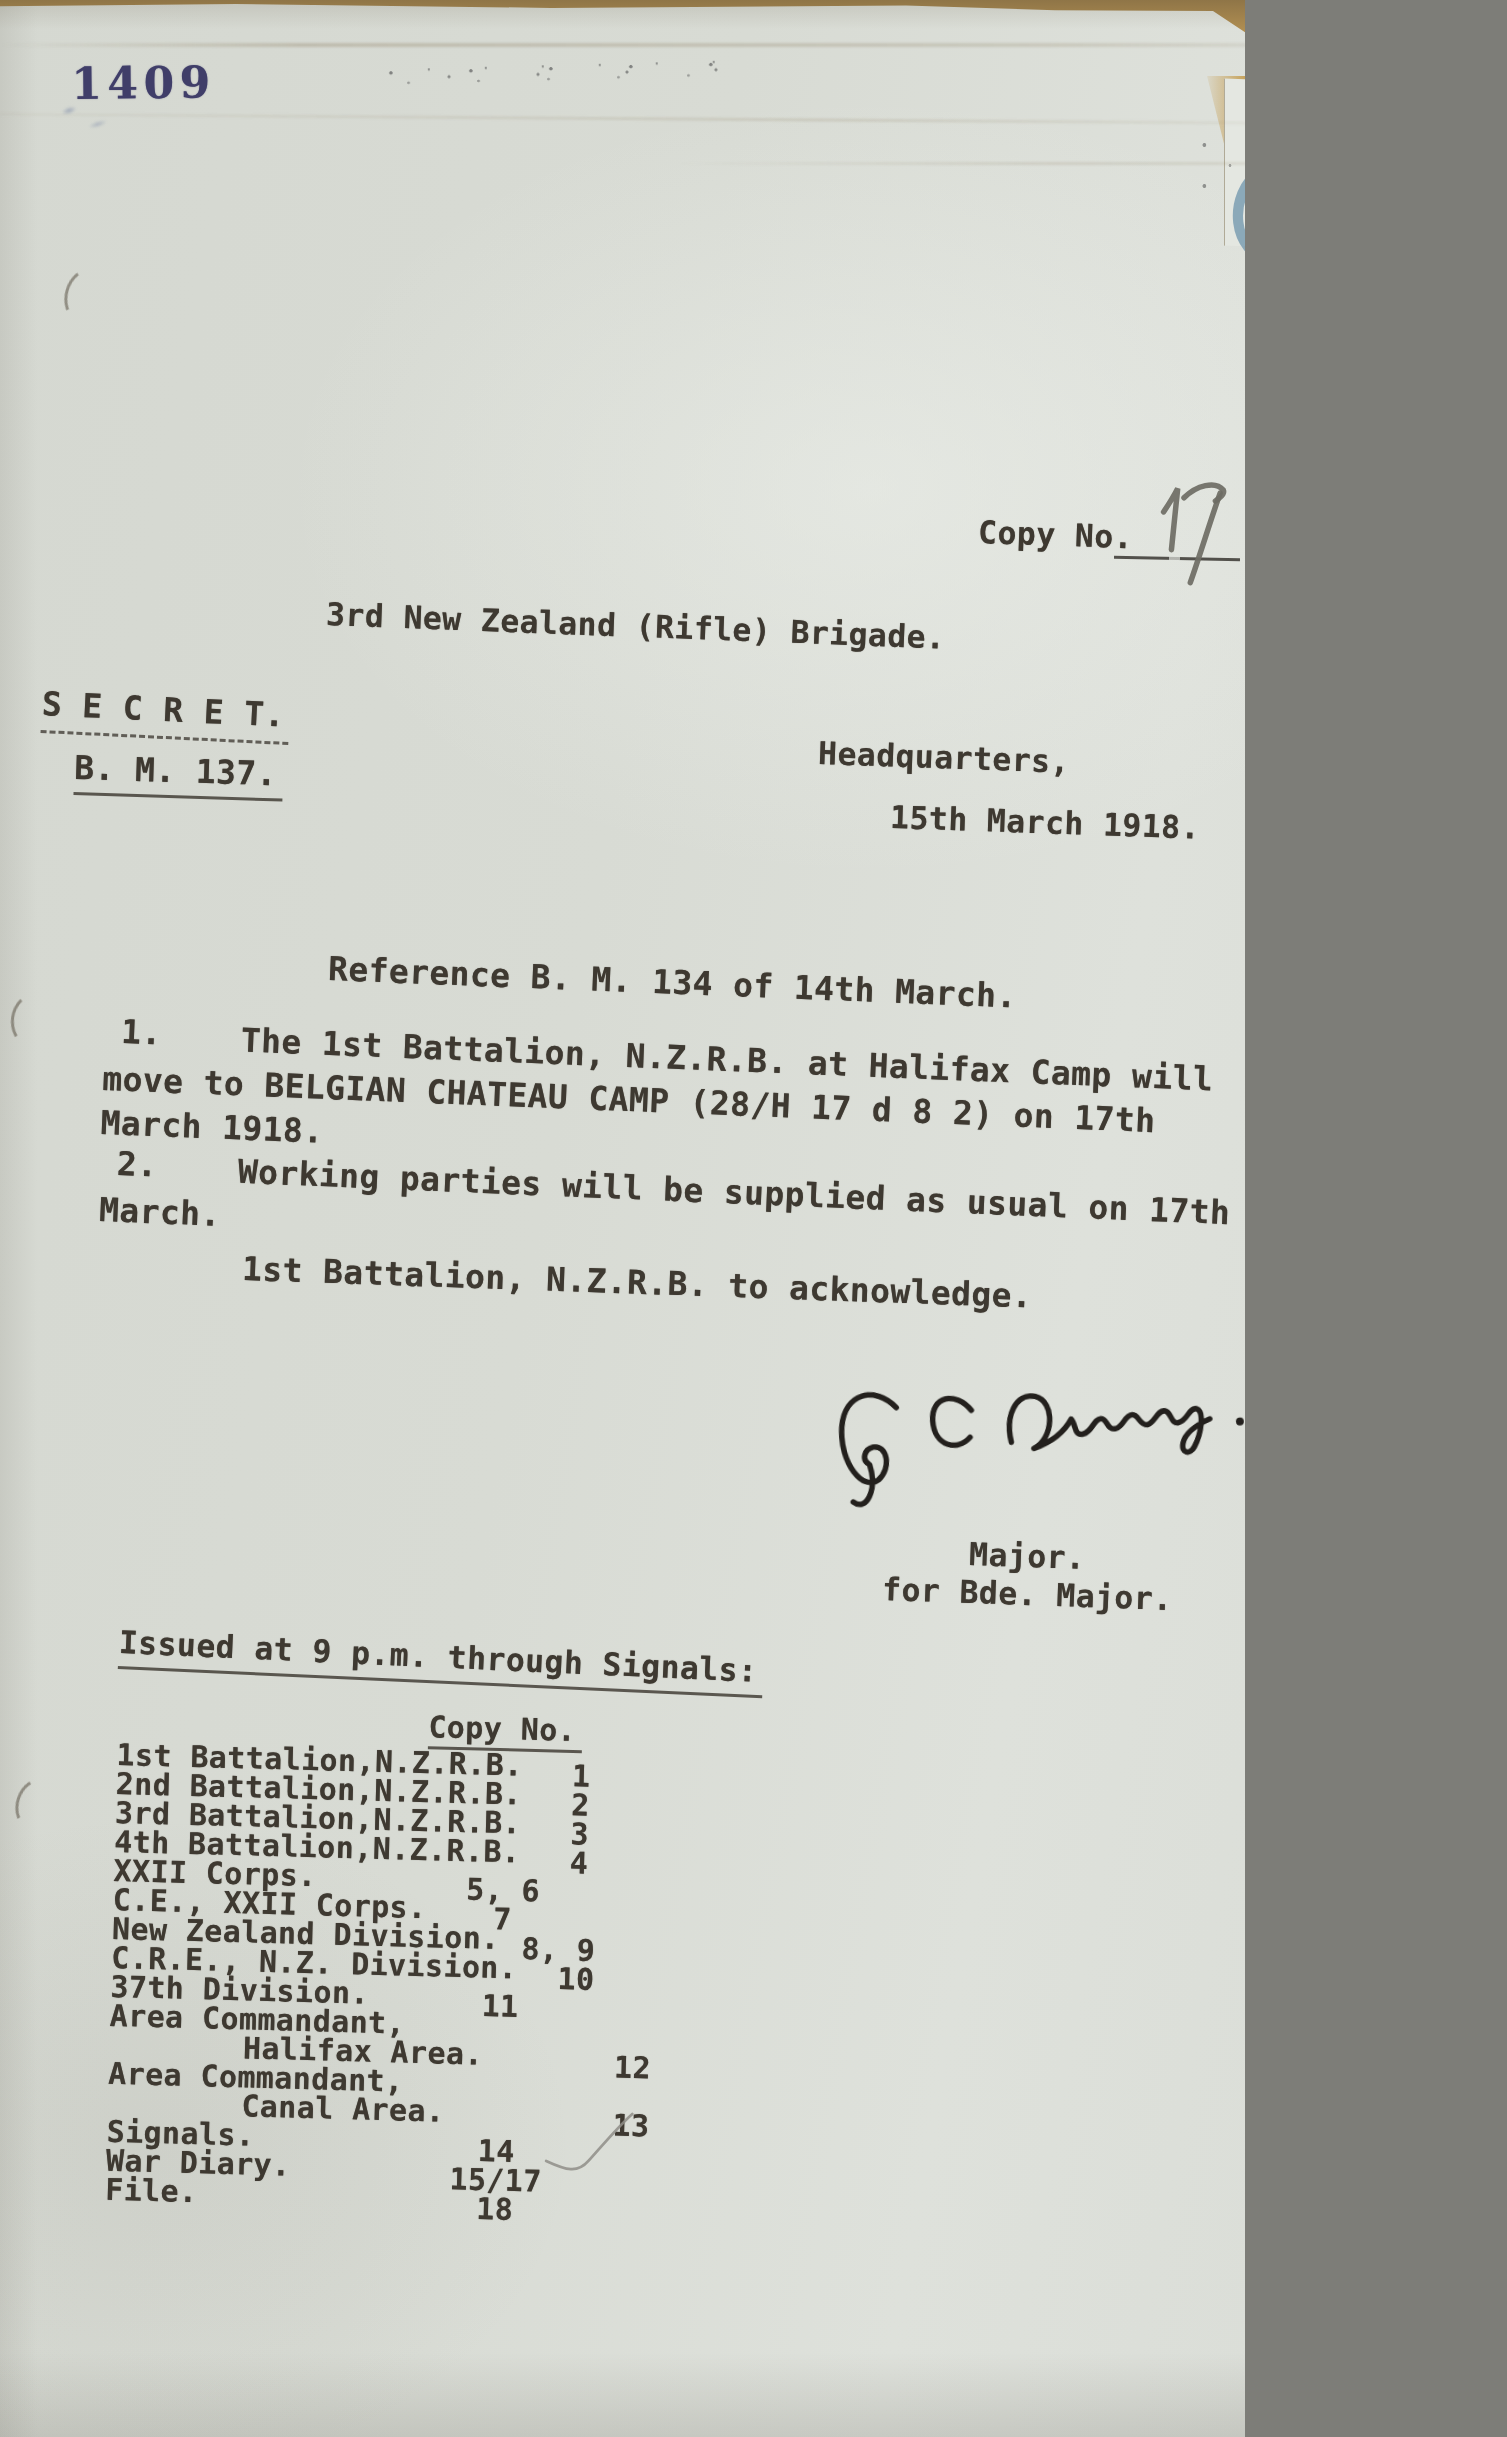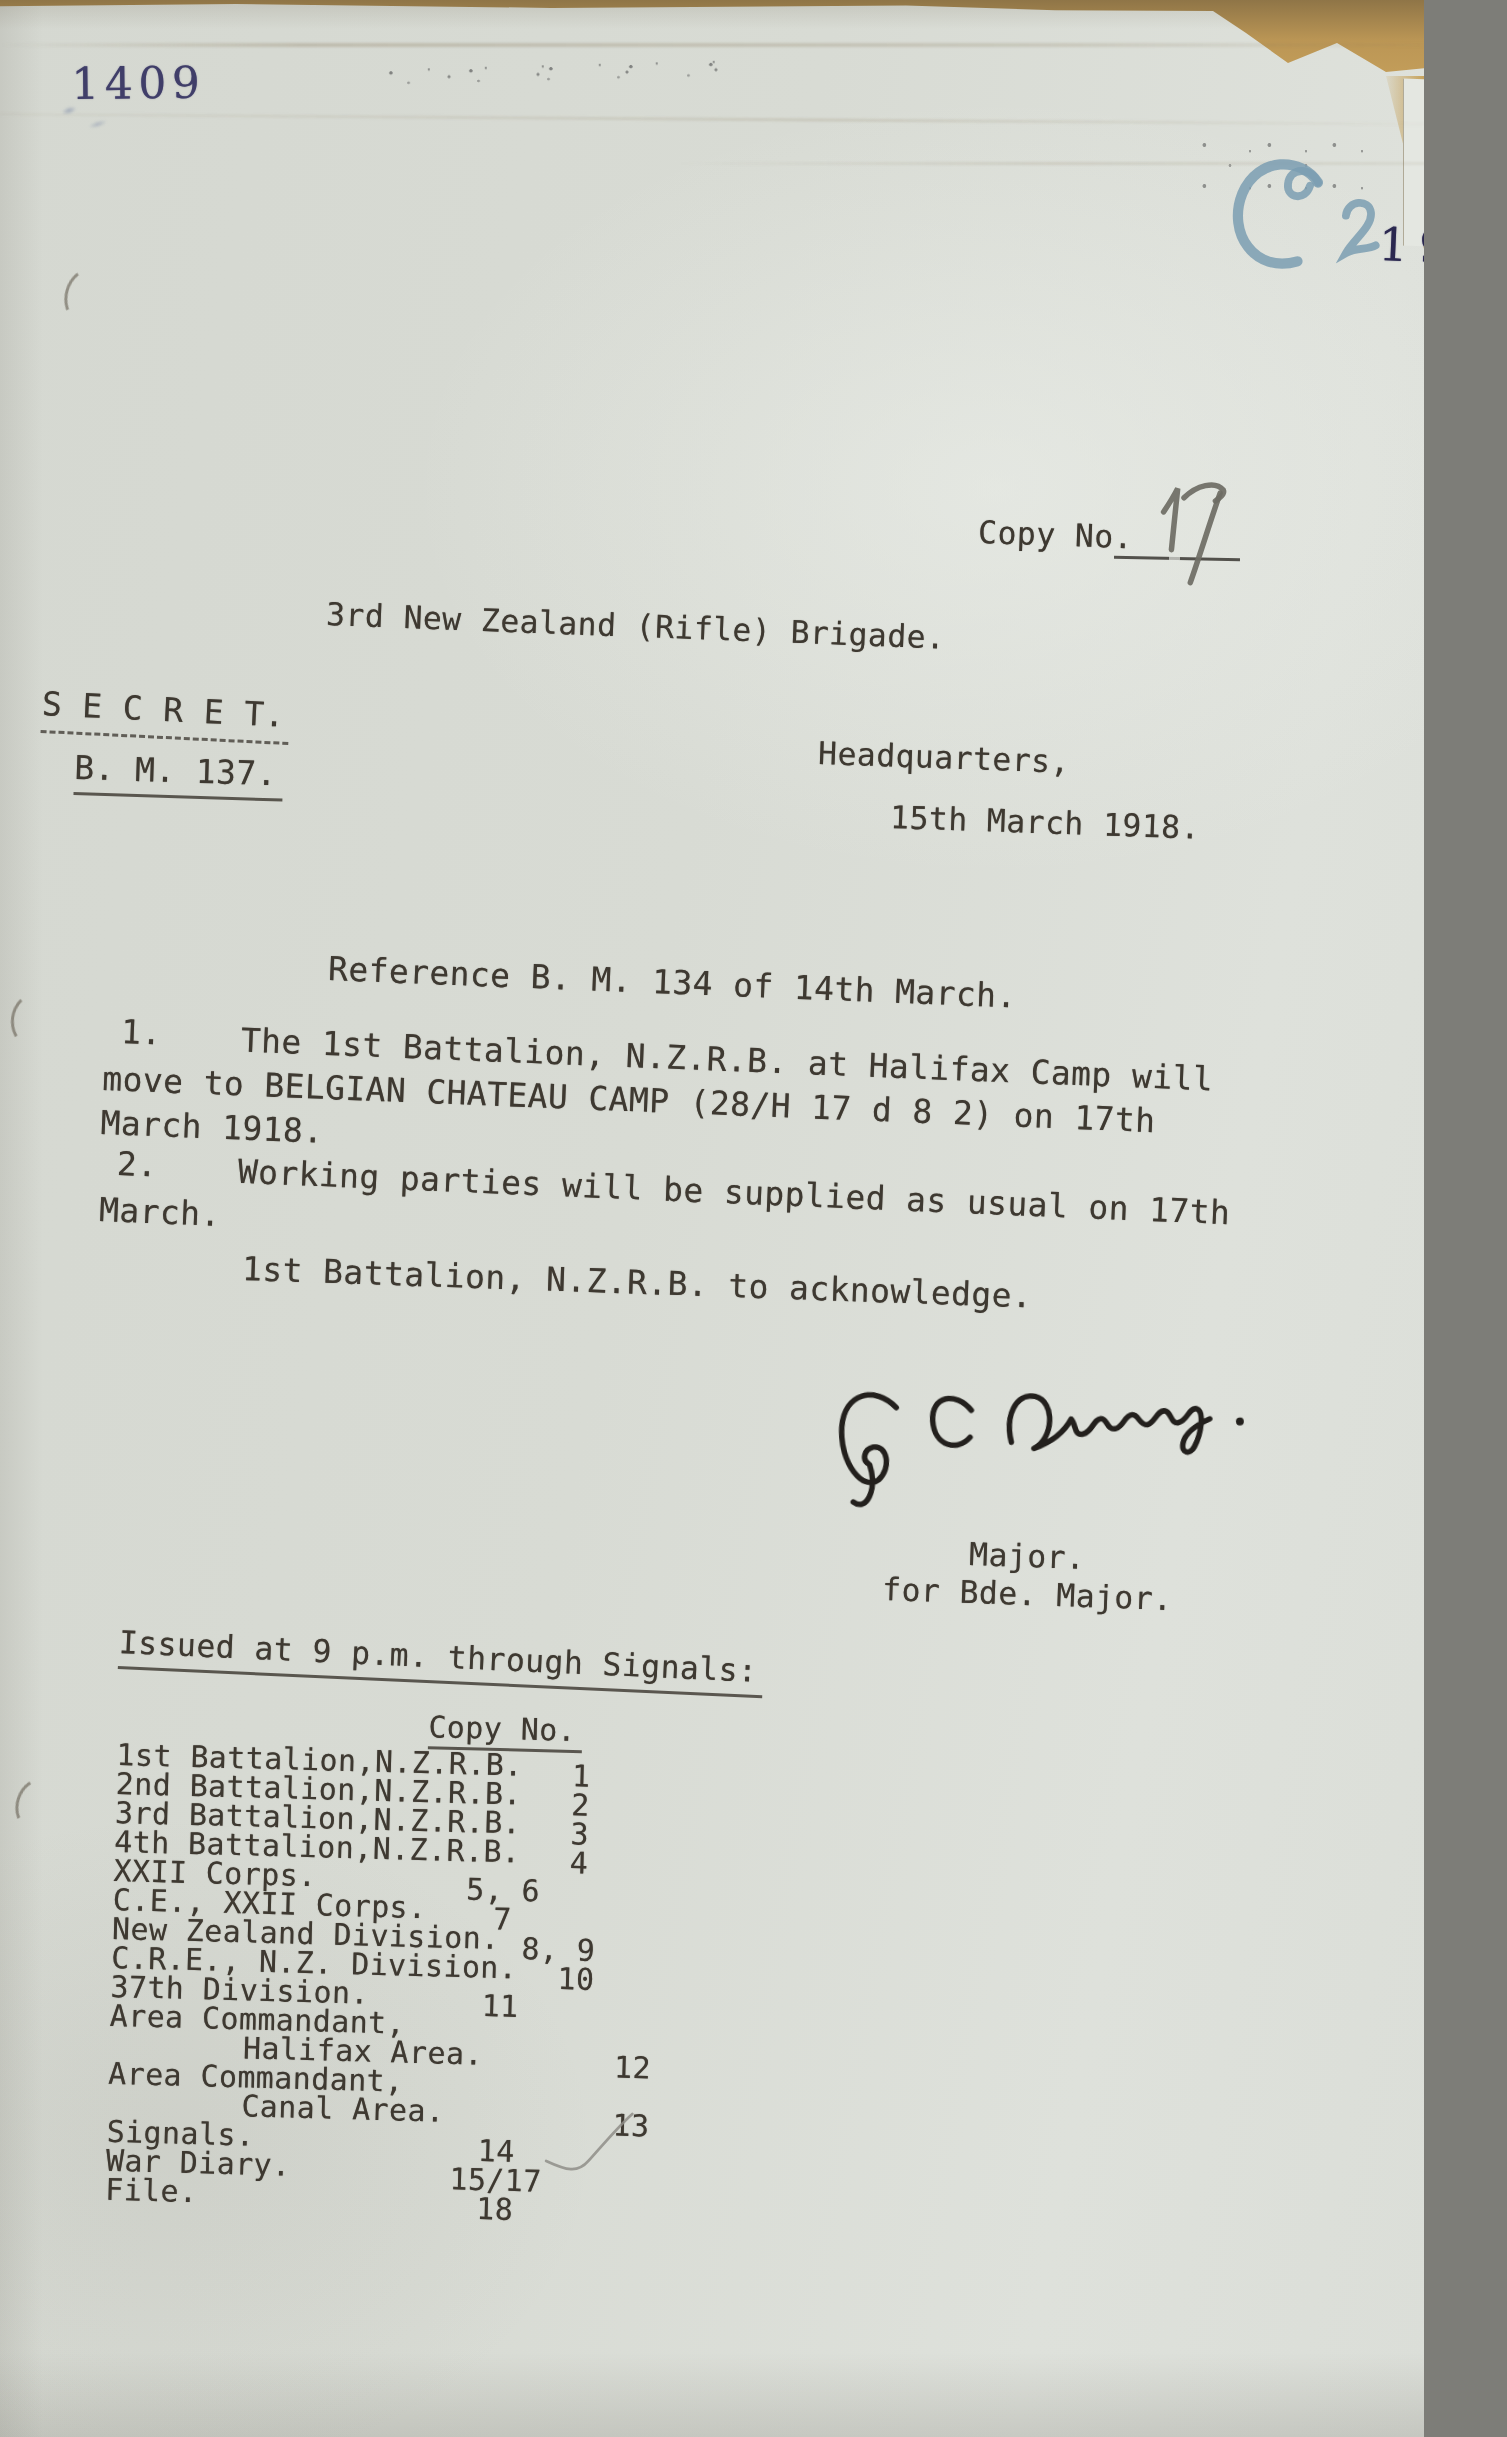--- a/index.html
+++ b/index.html
@@ -1,25 +1,26 @@
 <!DOCTYPE html>
 <html style="font-size:12.6px"><head>
 <meta charset="utf-8">
 <style>
   html,body { margin:0; padding:0; background:#7d7d78; }
   .page {
-    position:relative; width:1424px; height:2438px; overflow:hidden;
+    position:relative; width:1245px; height:2438px; overflow:hidden;
     font-family:"DejaVu Sans Mono", monospace; color:#3f3a33;
     background:
       linear-gradient(to bottom, rgba(120,112,92,.20), transparent 1.2%),
       linear-gradient(to right, rgba(125,122,112,.16), transparent 3%),
       linear-gradient(to bottom, transparent 96.5%, rgba(118,116,106,.22)),
       radial-gradient(945px 630px at 70% 20%, rgba(238,241,236,.5), transparent 62%),
       radial-gradient(709px 551px at 12% 88%, rgba(120,118,108,.10), transparent 60%),
       linear-gradient(100deg, #d5d8d1 0%, #d8dbd4 45%, #dee1db 78%, #dbded8 100%);
+    font-weight: bold;
   }
   .abs { position:absolute; transform-origin:left top; }
   .typed {
     position:absolute; transform-origin:left top;
     font-size:33px; line-height:44px; letter-spacing:0.4px;
     white-space:pre-line; color:#3e3931;
     text-shadow:0 0 0.9px rgba(62,55,46,.6);
     transform:rotate(2.2deg);
   }
   .ul-solid  { border-bottom:3.1px solid rgba(58,52,45,.8); padding-bottom:2.4px; padding-right:6.3px; }

